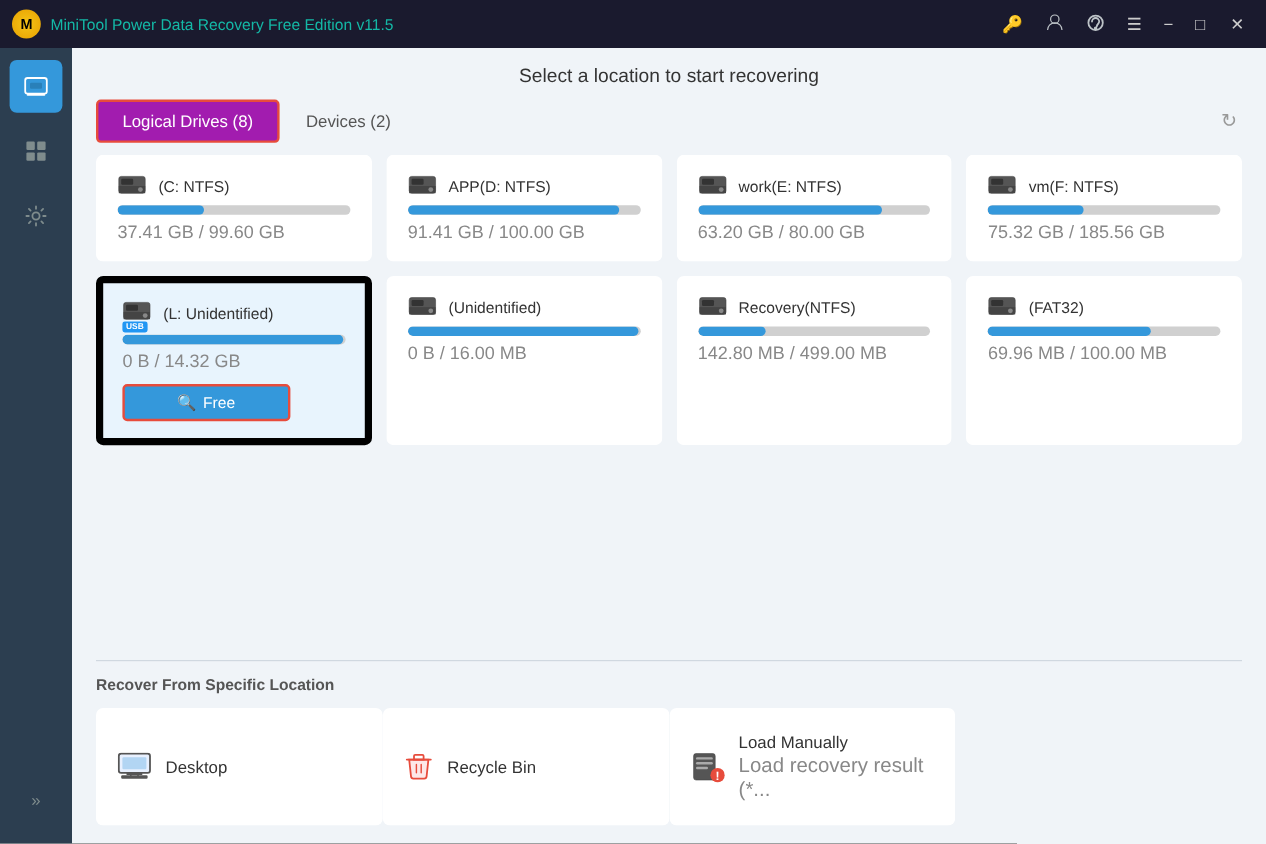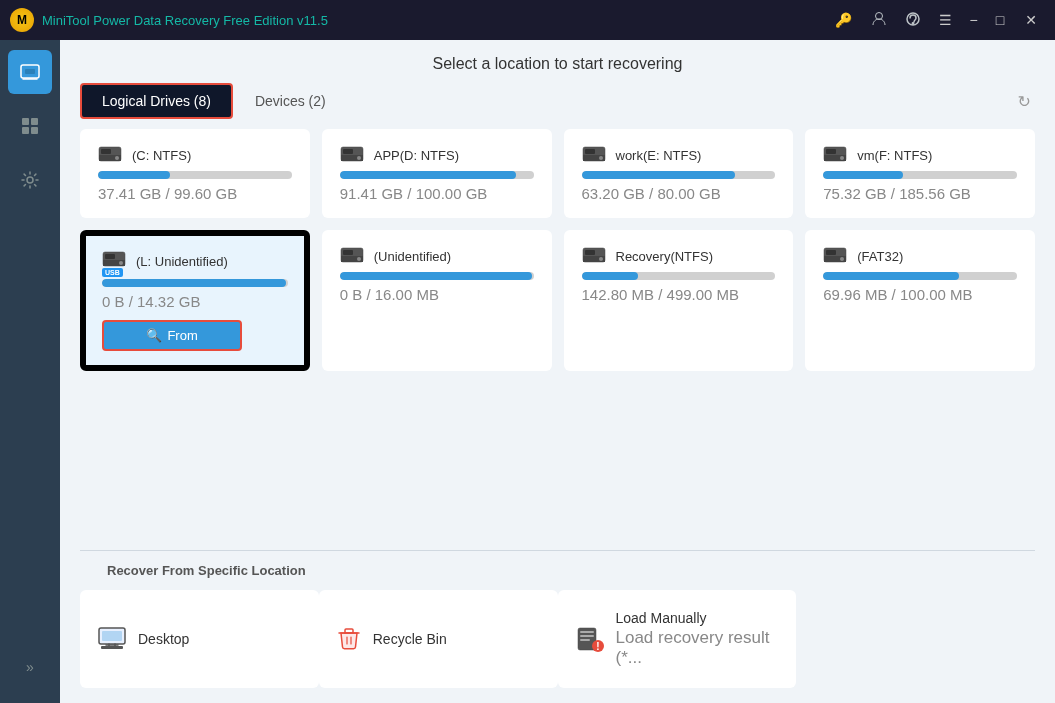--- a/index.html
+++ b/index.html
@@ -126,21 +126,21 @@
     .tab {
       padding: 8px 20px;
       border-radius: 4px;
       cursor: pointer;
       font-size: 14px;
       font-weight: 500;
       color: #555;
       border: 2px solid transparent;
     }
     .tab.active {
-      background: #0f172a;
+      background: #a21caf;
       color: #fff;
       border: 2px solid #e74c3c;
     }
     .refresh-icon {
       margin-left: auto;
       color: #999;
       font-size: 16px;
       cursor: pointer;
       padding: 4px;
     }
@@ -228,21 +228,20 @@
 
     
     .specific-section {
       padding: 0 20px 15px;
     }
     .specific-title {
       font-size: 13px;
       font-weight: 600;
       color: #555;
       margin-bottom: 12px;
-      margin-left: 27px;
     }
     .specific-grid {
       display: grid;
       grid-template-columns: repeat(4, 1fr);
     }
     .specific-card {
       background: #fff;
       border-radius: 6px;
       padding: 18px 16px;
       display: flex;
@@ -435,21 +434,21 @@
                 <span style="position:absolute;bottom:-4px;left:0;background:#2196F3;color:#fff;font-size:7px;font-weight:bold;padding:1px 3px;border-radius:2px;">USB</span>
               </div>
               <span class="drive-name">(L: Unidentified)</span>
             </div>
             <div class="drive-bar-bg">
               <div class="drive-bar-fill" style="width:99%"></div>
             </div>
             <span class="drive-size">0 B / 14.32 GB</span>
             <button class="scan-btn">
               <span>🔍</span>
-              <span>From</span>
+              <span>Free</span>
             </button>
           </div>
 
           <div class="drive-card">
             <div class="drive-card-header">
               <svg width="24" height="20" viewBox="0 0 24 20" fill="none">
                 <rect x="1" y="2" width="22" height="14" rx="2" fill="#555" stroke="#444" stroke-width="0.5"></rect>
                 <rect x="1" y="10" width="22" height="6" rx="0" fill="#444"></rect>
                 <circle cx="19" cy="13" r="2" fill="#888"></circle>
                 <rect x="3" y="4" width="10" height="5" rx="1" fill="#333"></rect>

